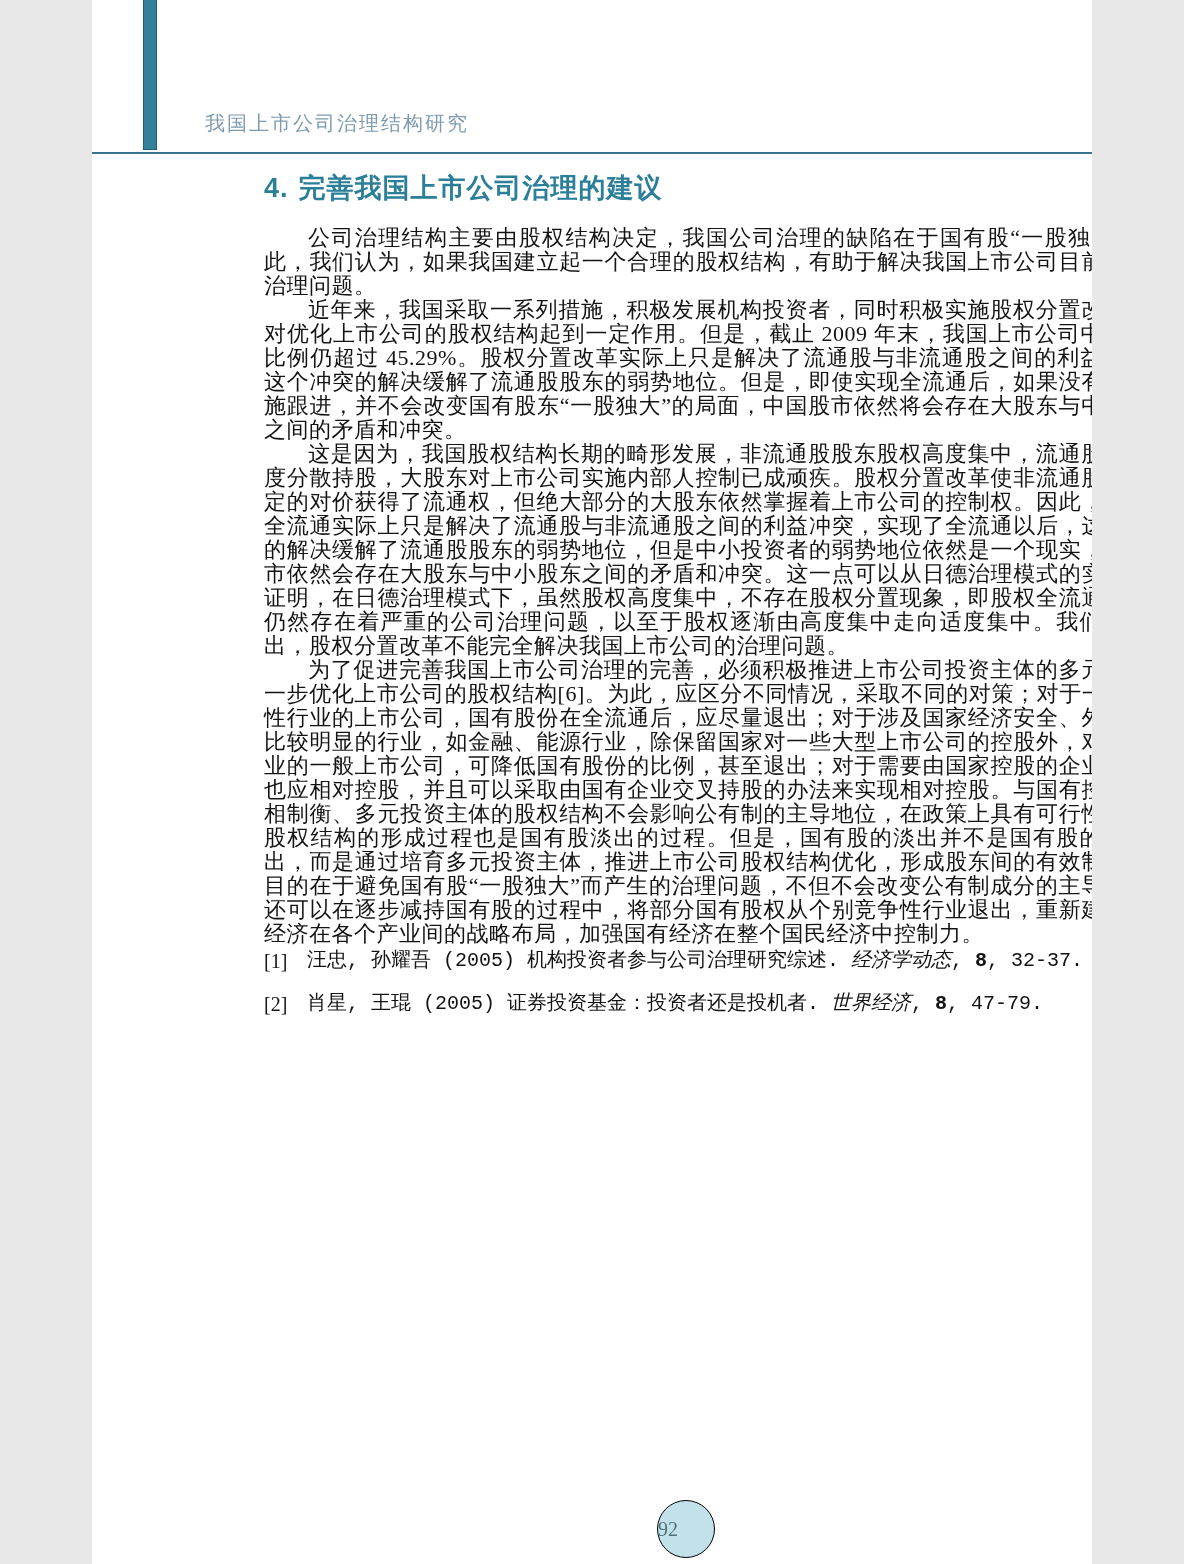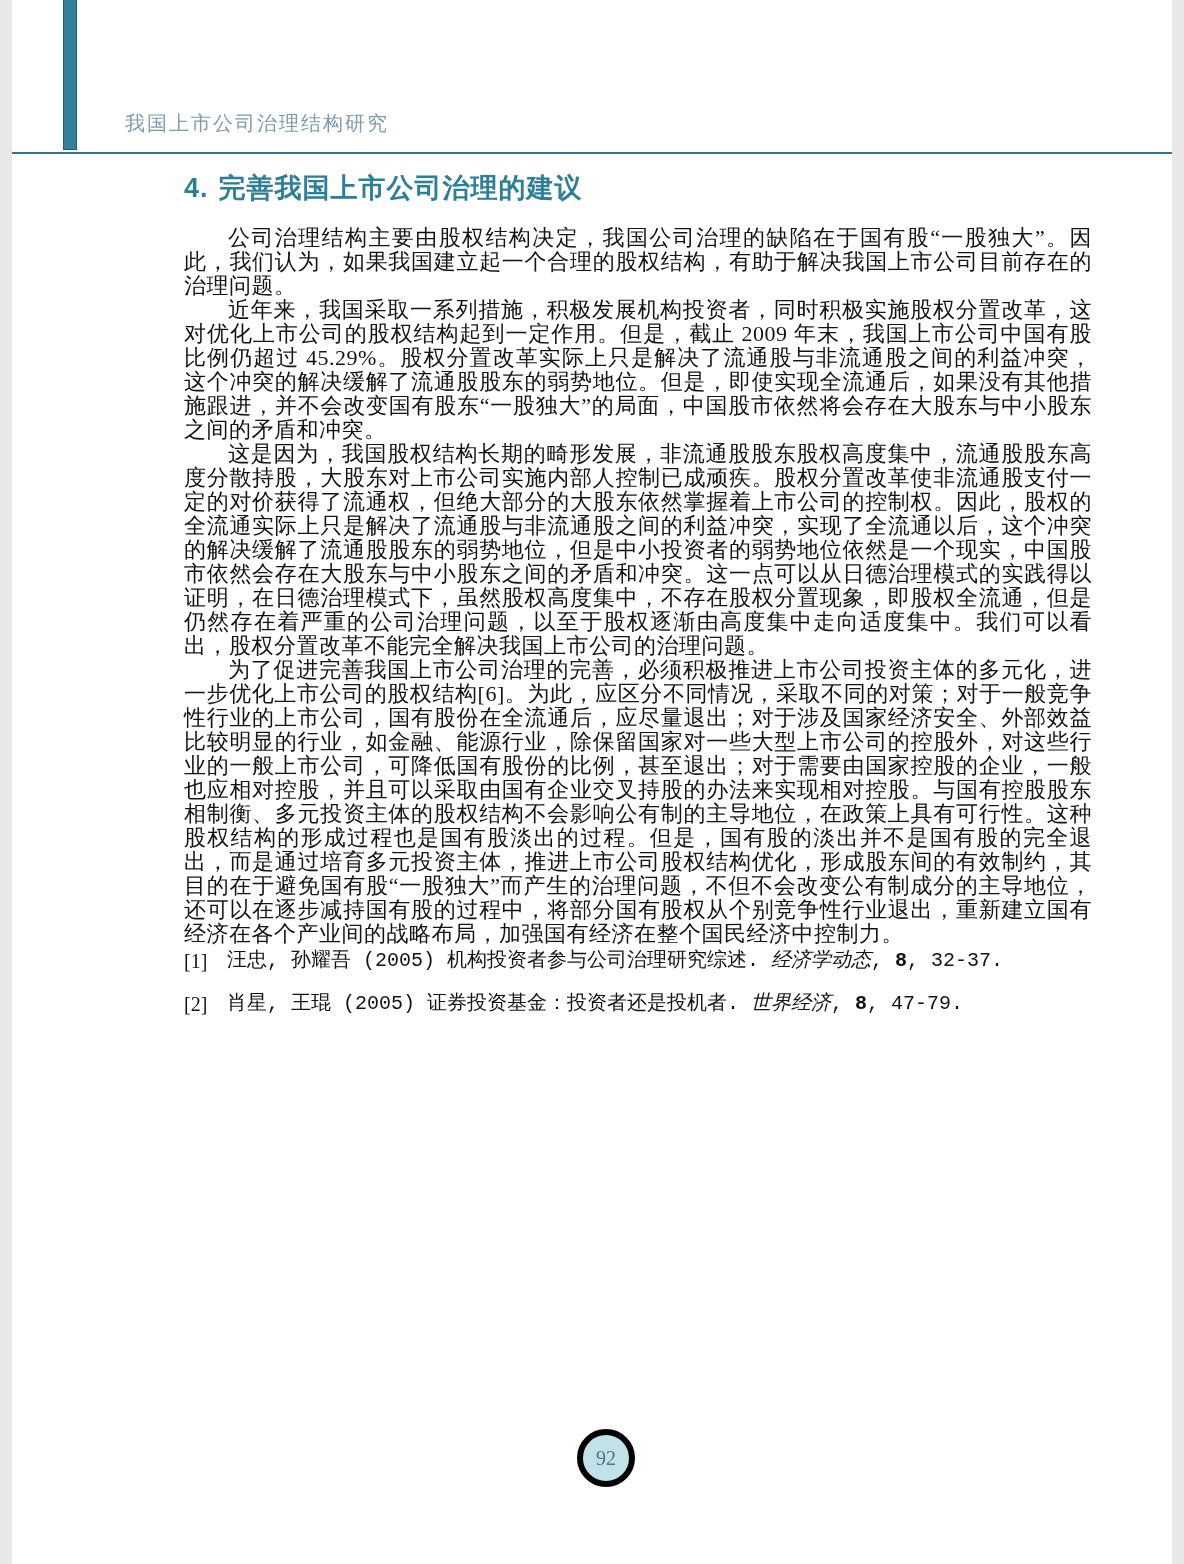--- a/index.html
+++ b/index.html
@@ -1,19 +1,19 @@
 <!DOCTYPE html>
 <html><head>
 <meta charset="utf-8">
 <style>
   * { margin: 0; padding: 0; box-sizing: border-box; }
   html, body { background: #e8e8e8; }
   .page {
     position: relative;
-    width: 1160px;
+    width: 1000px;
     height: 1564px;
     background: #ffffff;
     margin: 0 auto;
     overflow: hidden;
     font-family: "Liberation Serif", "DejaVu Serif", serif;
   }
   .side-bar {
     position: absolute;
     left: 51px;
     top: 0;
@@ -91,29 +91,29 @@
   .ref-text {
     flex: 1 1 auto;
     text-align: justify;
     font-family: Liberation Mono, monospace;
   }
   .ref-text .it { font-style: italic; }
   .ref-text .bd { font-weight: bold; }
   .page-number-badge {
     position: absolute;
     left: 565px;
-    top: 1429px;
+    top: 1500px;
     width: 58px;
     height: 58px;
     border-radius: 50%;
     background: #c2e2ea;
-    border: 6px solid #000000;
+    border: 1px solid #000000;
     display: flex;
     align-items: center;
-    justify-content: center;
+    justify-content: flex-start;
     font-size: 20px;
     color: #51707e;
     font-family: "Liberation Serif", "DejaVu Serif", serif;
   }
 </style>
 </head>
 <body>
 
 <div class="page">
 

